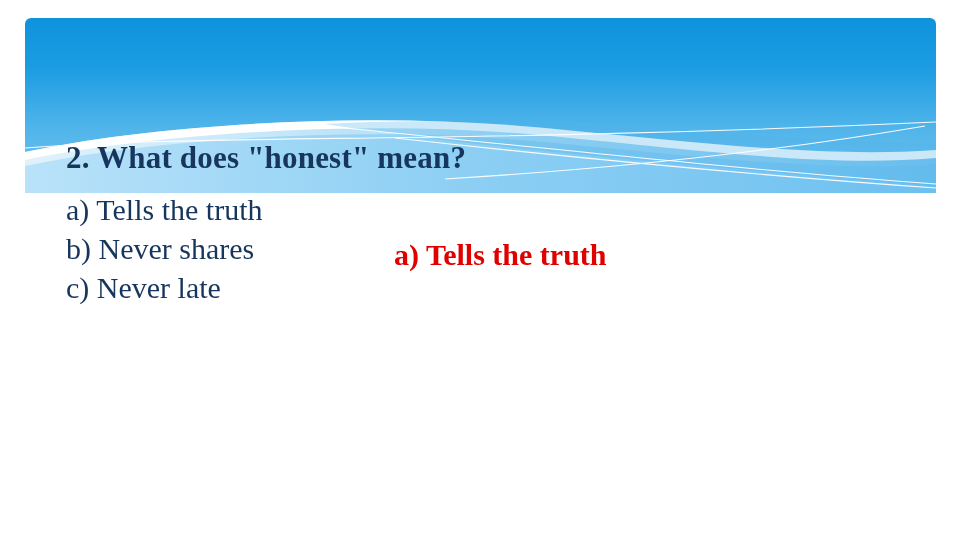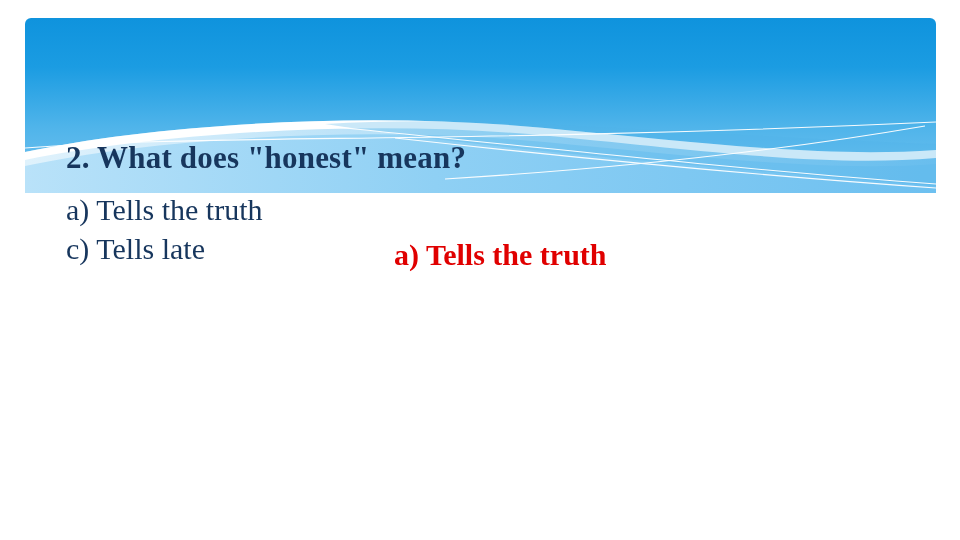--- a/index.html
+++ b/index.html
@@ -124,18 +124,19 @@
           <path d="M900,108 C760,132 600,150 420,161"></path>
         </g>
       </g>
     </svg>
   </div>
 
   <div id="question">2. What does "honest" mean?</div>
 
   <div id="options">
     <div class="opt">a) Tells the truth</div>
-    <div class="opt">c) Tells late</div>
+    <div class="opt">b) Never shares</div>
+    <div class="opt">c) Never late</div>
   </div>
 
   <div id="answer">a) Tells the truth</div>
 
 </div>
 
 </body></html>

